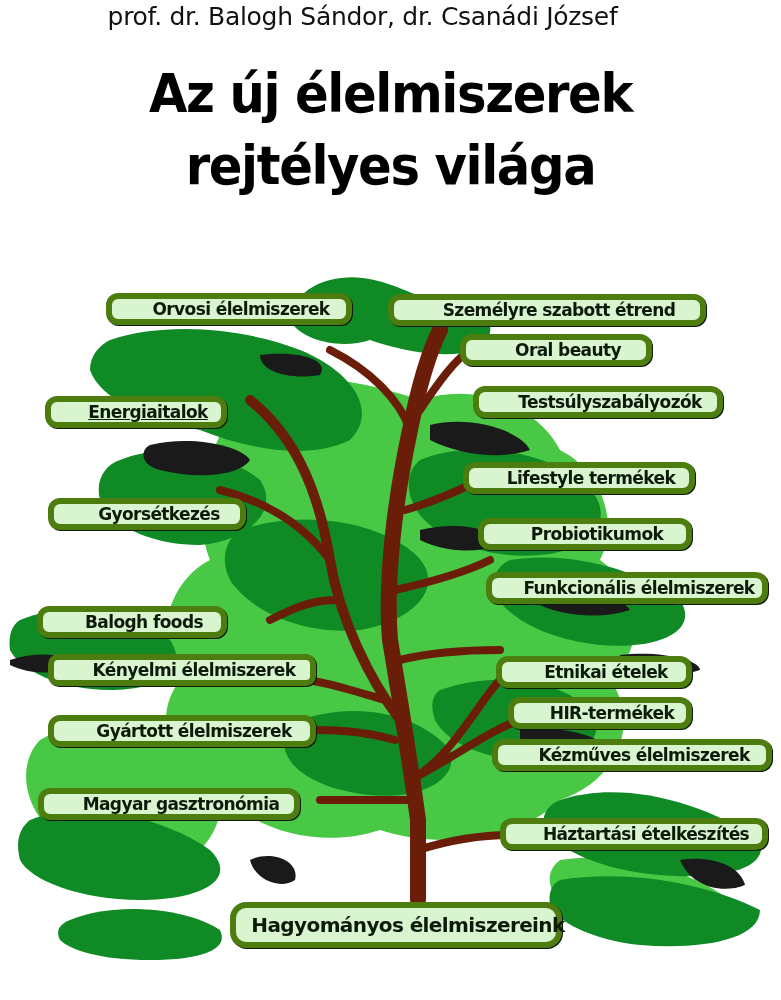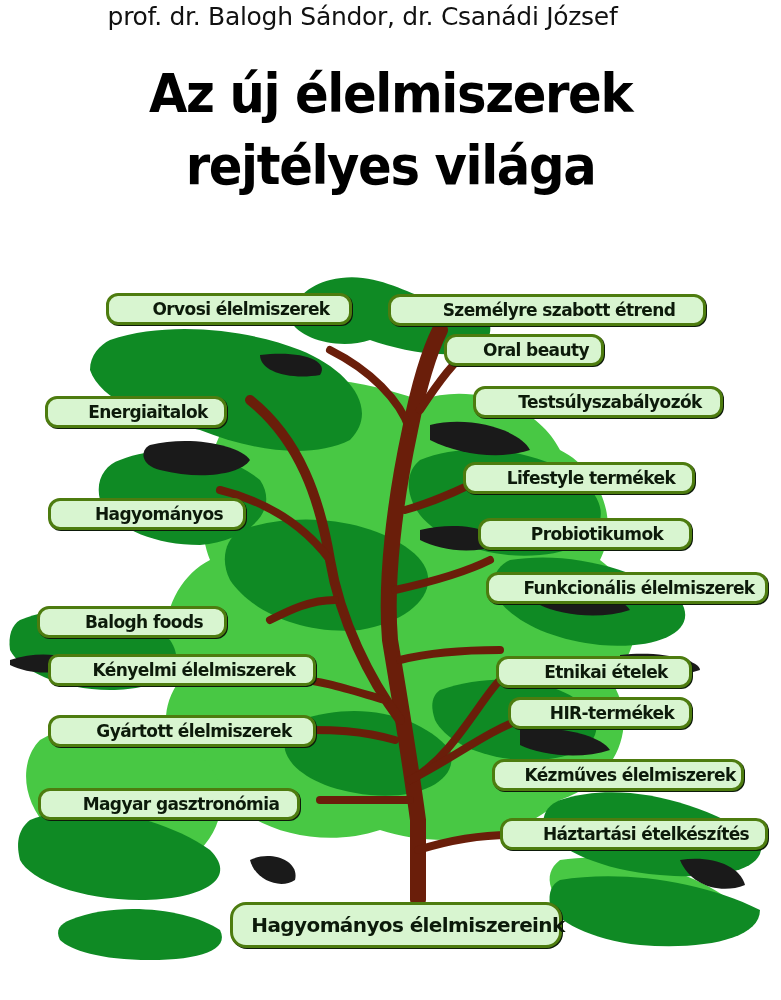--- a/index.html
+++ b/index.html
@@ -1,20 +1,20 @@
 <!DOCTYPE html>
 <html><head>
 <meta charset="utf-8">
 <style>
   html, body { margin:0; padding:0; background:#ffffff; }
   body { width:781px; height:1000px; position:relative; overflow:hidden; font-family:"DejaVu Sans", sans-serif; }
   .authors { position:absolute; left:0; top:0; width:781px; text-align:center; font-family:"DejaVu Sans", sans-serif; font-size:25px; color:#111; line-height:34px; letter-spacing:-0.3px; margin-left:-28px; }
   .title { position:absolute; left:0; top:58px; width:781px; text-align:center; font-family:"DejaVu Sans", sans-serif; font-weight:bold; font-size:54px; line-height:72px; color:#000; letter-spacing:-1.5px; transform:scaleX(0.92); }
   .tree { position:absolute; left:0; top:260px; width:781px; height:740px; }
-  .label { position:absolute; height:32px; box-sizing:border-box; border:3px solid #4d7c0f; border-radius:12px; background:#d8f5d0; display:flex; align-items:center; justify-content:center; font-family:"DejaVu Sans", sans-serif; font-weight:bold; font-size:17px; color:#0c1a0a; letter-spacing:-0.6px; white-space:nowrap; box-shadow:1px 1px 0 #0c1a0a;padding-left:24px; }
+  .label { position:absolute; height:32px; box-sizing:border-box; border:6px solid #4d7c0f; border-radius:12px; background:#d8f5d0; display:flex; align-items:center; justify-content:center; font-family:"DejaVu Sans", sans-serif; font-weight:bold; font-size:17px; color:#0c1a0a; letter-spacing:-0.6px; white-space:nowrap; box-shadow:1px 1px 0 #0c1a0a;padding-left:24px; }
 </style>
 </head>
 <body>
 
 <div class="authors">prof. dr. Balogh Sándor, dr. Csanádi József</div>
 <div class="title">
   <div>Az új élelmiszerek</div>
   <div>rejtélyes világa</div>
 </div>
 
@@ -70,32 +70,32 @@
       <path d="M385,440 C350,430 320,420 300,420" stroke-width="8"></path>
       <path d="M395,480 C360,470 330,470 310,470" stroke-width="8"></path>
       <path d="M410,520 C450,500 480,440 500,420" stroke-width="8"></path>
       <path d="M410,520 C450,500 490,470 520,460" stroke-width="8"></path>
       <path d="M410,540 C370,540 340,540 320,540" stroke-width="8"></path>
       <path d="M418,590 C450,580 480,575 510,575" stroke-width="8"></path>
     </g>
   </svg>
 
   <div class="label" style="left:106px;top:33px;width:246px;">Orvosi élelmiszerek</div>
-  <div class="label" style="left:45px;top:136px;width:182px;">Energiaitalok</div>
-  <div class="label" style="left:48px;top:238px;width:198px;">Hagyományos</div>
+  <div class="label" style="left:45px;top:136px;width:182px;text-decoration:underline;">Energiaitalok</div>
+  <div class="label" style="left:48px;top:238px;width:198px;">Gyorsétkezés</div>
   <div class="label" style="left:37px;top:346px;width:190px;">Balogh foods</div>
   <div class="label" style="left:48px;top:394px;width:268px;border-radius:10px;">Kényelmi élelmiszerek</div>
   <div class="label" style="left:48px;top:455px;width:268px;">Gyártott élelmiszerek</div>
   <div class="label" style="left:38px;top:528px;width:262px;">Magyar gasztronómia</div>
 
   <div class="label" style="left:388px;top:34px;width:318px;">Személyre szabott étrend</div>
-  <div class="label" style="left:444px;top:74px;width:160px;">Oral beauty</div>
+  <div class="label" style="left:460px;top:74px;width:192px;">Oral beauty</div>
   <div class="label" style="left:473px;top:126px;width:250px;">Testsúlyszabályozók</div>
   <div class="label" style="left:463px;top:202px;width:232px;">Lifestyle termékek</div>
   <div class="label" style="left:486px;top:312px;width:282px;">Funkcionális élelmiszerek</div>
   <div class="label" style="left:478px;top:258px;width:214px;">Probiotikumok</div>
   <div class="label" style="left:496px;top:396px;width:196px;">Etnikai ételek</div>
   <div class="label" style="left:508px;top:437px;width:184px;">HIR-termékek</div>
-  <div class="label" style="left:492px;top:479px;width:252px;margin-top:20px;">Kézműves élelmiszerek</div>
+  <div class="label" style="left:492px;top:479px;width:280px;">Kézműves élelmiszerek</div>
   <div class="label" style="left:500px;top:558px;width:268px;">Háztartási ételkészítés</div>
 
   <div class="label" style="left:230px;top:642px;width:332px;height:46px;font-size:20px;border-radius:16px;">Hagyományos élelmiszereink</div>
 </div>
 
 </body></html>

